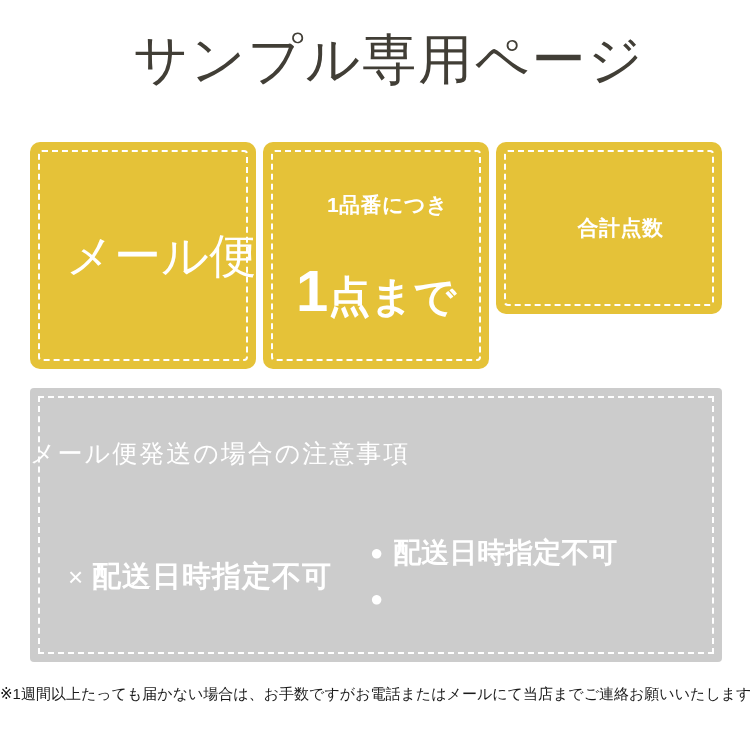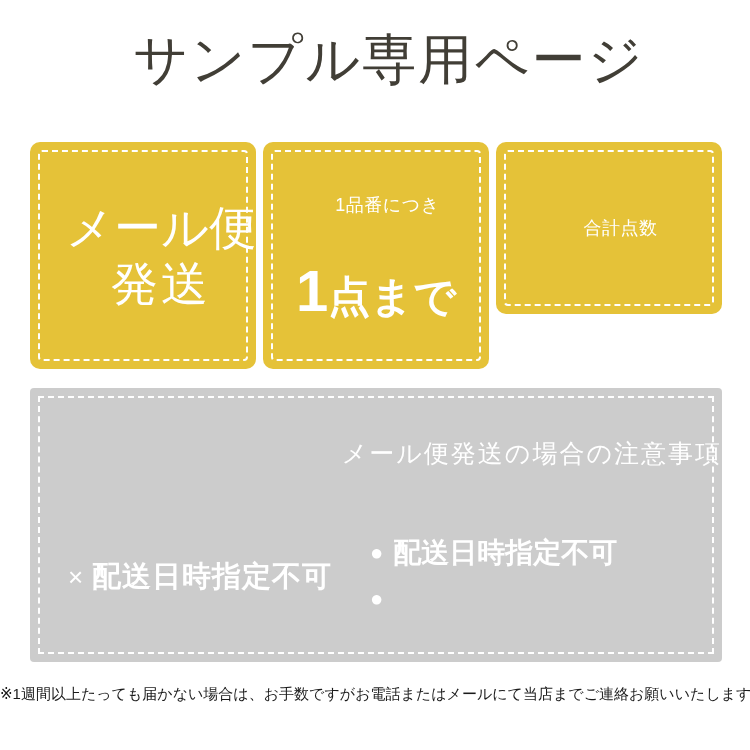--- a/index.html
+++ b/index.html
@@ -83,23 +83,23 @@
     letter-spacing: 0px;
     white-space: nowrap;
     padding-left: 36px;
   }
   .mail-line-2 {
     letter-spacing: 3px;
   }
 
   
   .card-caption {
-    font-size: 18px;
+    font-size: 21px;
     line-height: 26px;
-    font-weight: 400;
+    font-weight: 700;
     letter-spacing: 0.5px;
     white-space: nowrap;
     margin-left: 23px;
   }
   .card-value {
     margin-top: 44px;
     white-space: nowrap;
     display: block;
     font-weight: 700;
   }
@@ -134,21 +134,21 @@
     right: 8px;
     bottom: 8px;
     border: 2px dashed #ffffff;
     pointer-events: none;
   }
   .notice-heading {
     position: absolute;
     left: 0;
     top: 49px;
     width: 692px;
-    text-align: right;
+    text-align: left;
     color: #ffffff;
     font-size: 25px;
     line-height: 32px;
     letter-spacing: 2px;
     font-weight: 400;
     white-space: nowrap;
   }
 
   .notice-body {
     position: absolute;
@@ -217,21 +217,20 @@
 <body>
 
 <div class="page-title">サンプル専用ページ</div>
 
 <div class="cards-row">
 
   <div class="card card-1">
     <div class="card-dash"></div>
     <div class="card-inner">
       <div class="mail-line">メール便</div>
-      <div class="mail-line mail-line-2">発送</div>
     </div>
   </div>
 
   <div class="card card-2">
     <div class="card-dash"></div>
     <div class="card-inner">
       <div class="card-caption">1品番につき</div>
       <div class="card-value">
         <span class="num">1</span><span class="unit">点まで</span>
       </div>

